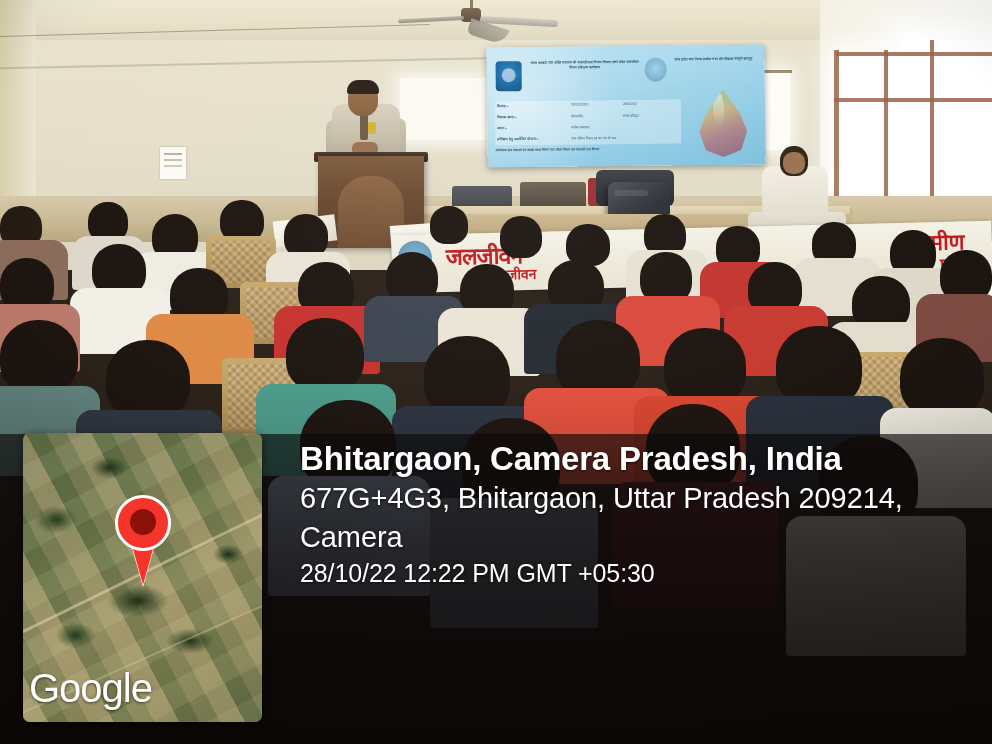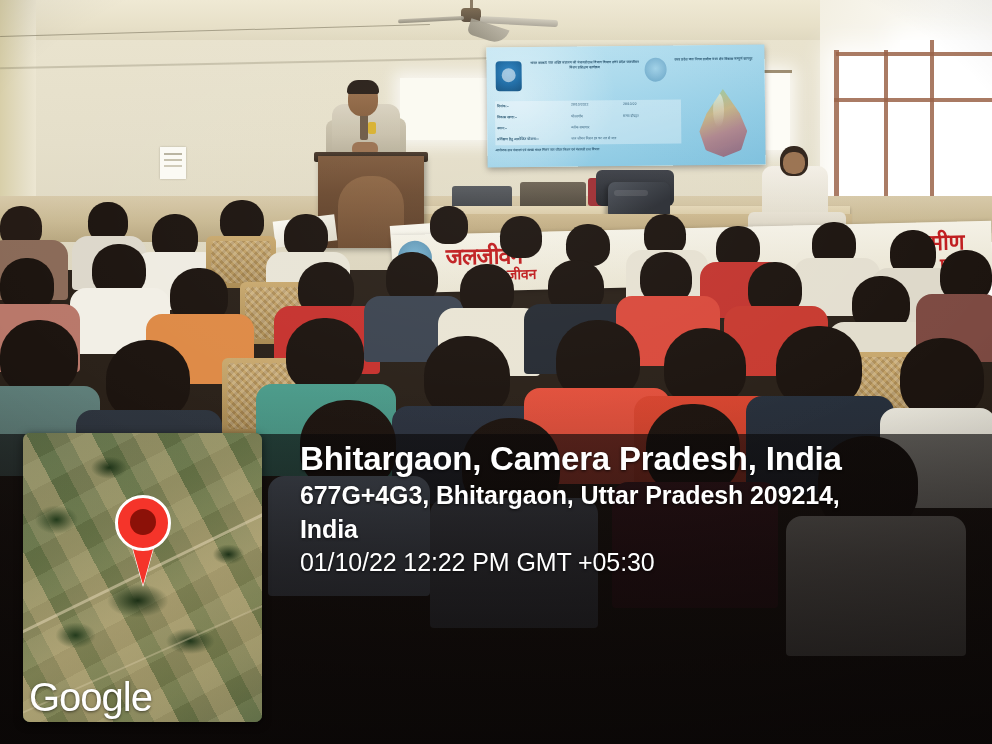--- a/index.html
+++ b/index.html
@@ -315,34 +315,34 @@
     position:absolute;left:50%;top:36px;transform:translateX(-50%);
     width:0;height:0;border-left:15px solid transparent;border-right:15px solid transparent;
     border-top:54px solid #f5342a;
     filter:drop-shadow(0 2px 0 #fff) drop-shadow(0 -1px 0 #fff);
   }
   .mappin .dot{
     position:absolute;left:50%;top:14px;transform:translateX(-50%);
     width:26px;height:26px;border-radius:50%;background:#8c1108;z-index:3;
   }
   .googlemark{
-    position:absolute;left:6px;bottom:2px;
+    position:absolute;left:6px;bottom:11px;
     color:#fff;font-size:40px;font-weight:normal;letter-spacing:-1px;
     font-family:"Liberation Sans",sans-serif;
     text-shadow:0 1px 3px rgba(0,0,0,.55);
     margin-top:10px;
   }
 
   .infotext{
     position:absolute;left:300px;top:440px;width:680px;
     color:#fff;font-family:"Liberation Sans",sans-serif;
     text-shadow:0 1px 3px rgba(0,0,0,.7);
   }
   .line-title{font-size:33px;font-weight:bold;line-height:1.18;letter-spacing:-.2px;}
-  .line-sub{font-size:25px;font-weight:bold;line-height:1.35;letter-spacing:-.1px;}
+  .line-sub{font-size:29px;font-weight:normal;line-height:1.35;letter-spacing:-.1px;}
   .line-val{font-size:25px;font-weight:normal;line-height:1.35;letter-spacing:-.1px;}
 </style>
 </head>
 <body>
 
 <div id="shot">
 
   <div class="photo">
 
     <div class="ceiling"></div>
@@ -534,17 +534,17 @@
       <div class="tail"></div>
       <div class="bulb"></div>
       <div class="dot"></div>
     </div>
     <div class="googlemark">Google</div>
   </div>
 
   <div class="infotext">
     <div class="line-title">Bhitargaon, Camera Pradesh, India</div>
     <div class="line-sub">677G+4G3, Bhitargaon, Uttar Pradesh 209214,</div>
-    <div class="line-sub">India</div>
-    <div class="line-val">01/10/22 12:22 PM GMT +05:30</div>
+    <div class="line-sub">Camera</div>
+    <div class="line-val">28/10/22 12:22 PM GMT +05:30</div>
   </div>
 
 </div>
 
 </body></html>

